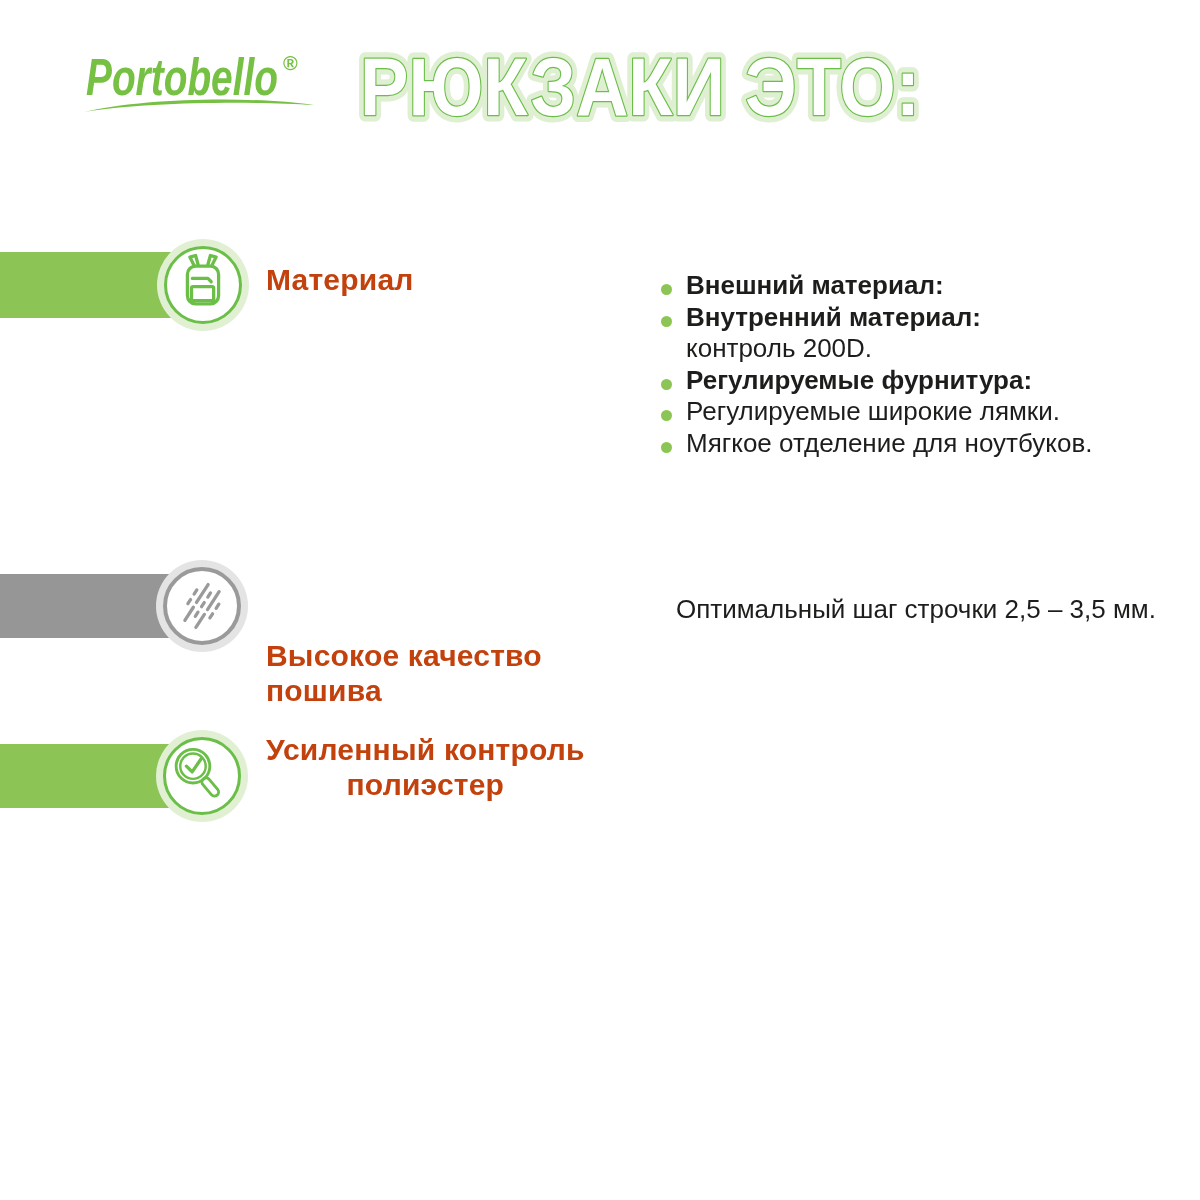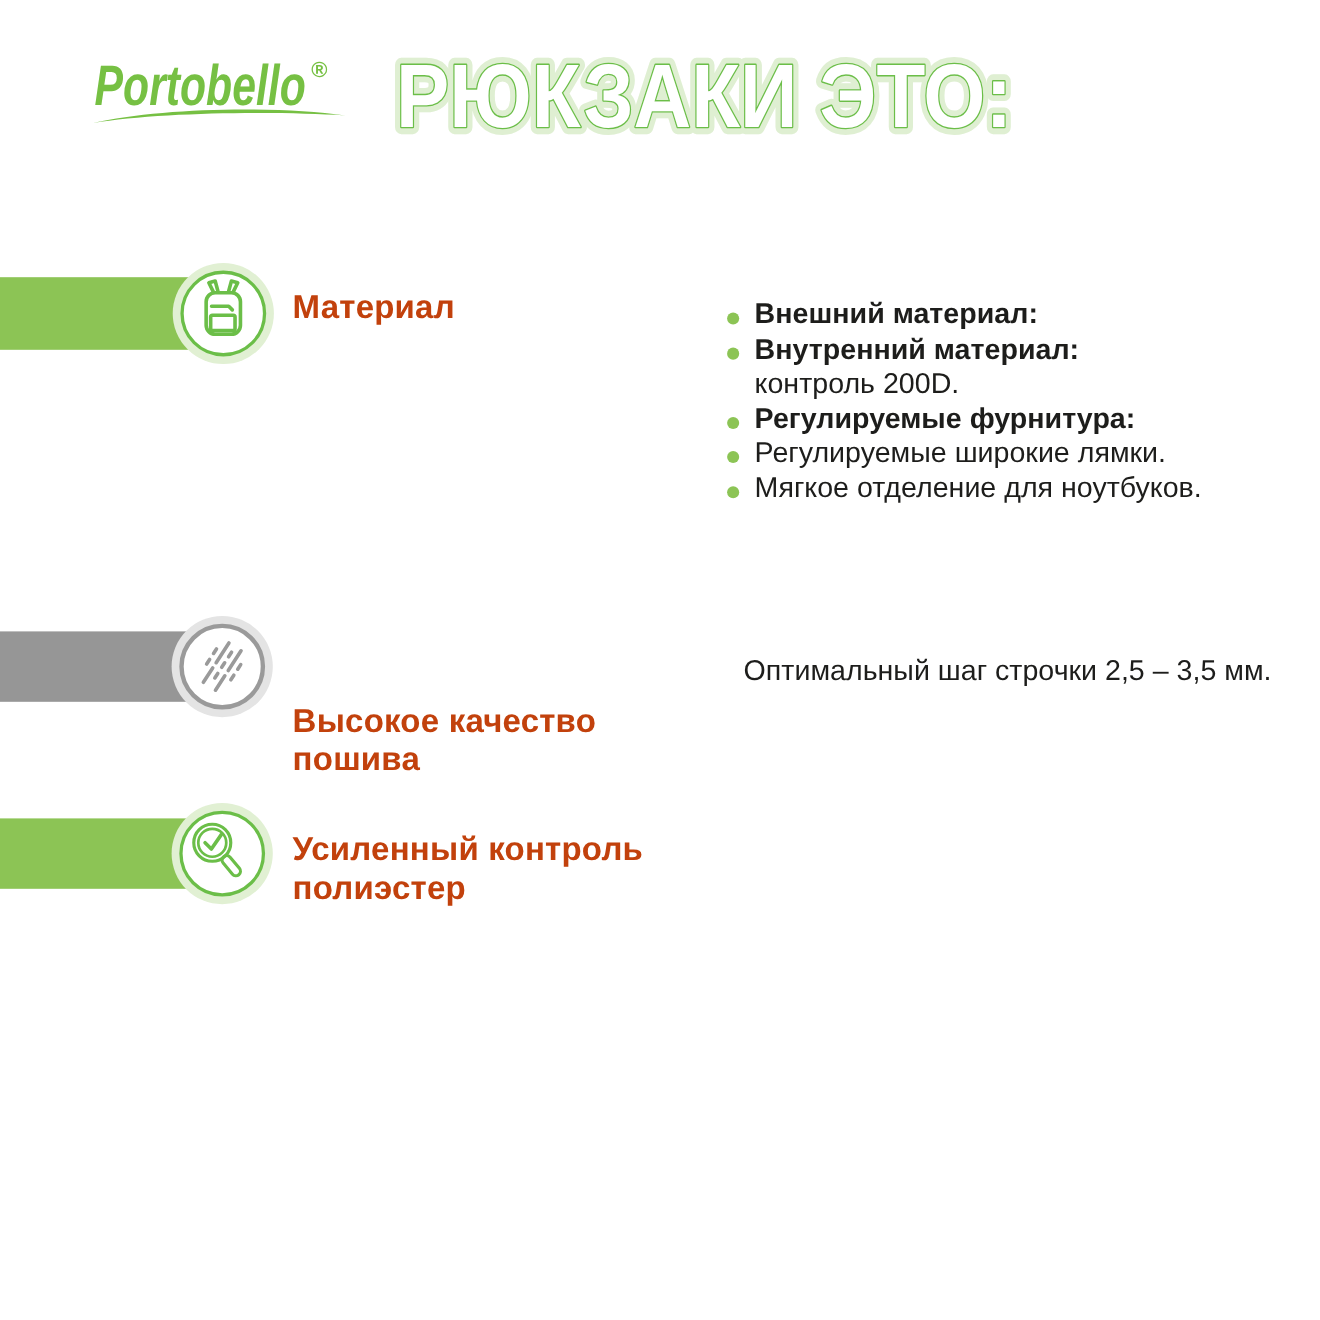--- a/index.html
+++ b/index.html
@@ -45,21 +45,21 @@
   .badge1 { left:164px; top:246px; }
   .badge2 { left:163px; top:567px; }
   .badge3 { left:163px; top:737px; }
   .badge svg { width:64px; height:64px; }
 
   .heading { position:absolute; left:266px; margin:0; font-size:30px; font-weight:bold;
              line-height:35px; color:#c2410c; letter-spacing:0.2px; }
   .heading span { display:block; }
   .heading1 { top:262px; }
   .heading2 { top:599px;margin-top:39px; }
-  .heading3 { top:755px; }
+  .heading3 { top:732px;text-align:center; }
 
   
   .bullets { position:absolute; left:660px; top:270px; margin:0; padding:0;
              list-style:none; font-size:26px; line-height:31.5px; width:500px; }
   .bullets li { position:relative; padding-left:26px; }
   .bullets li::before { content:""; position:absolute; left:1px; top:14px;
                         width:11px; height:11px; border-radius:50%; background:#8CC455; }
   .bullets li b    { display:block; font-weight:bold; }
   .bullets li span { display:block; }
 

